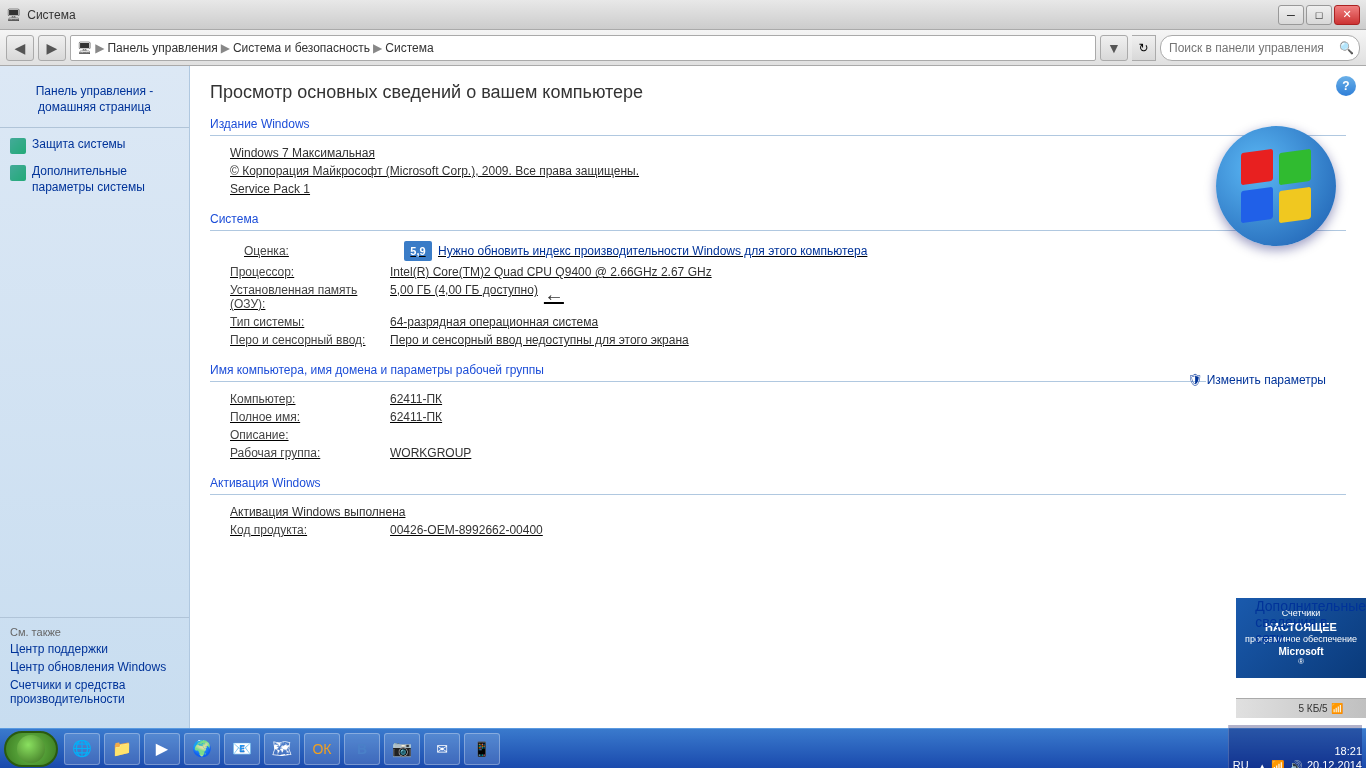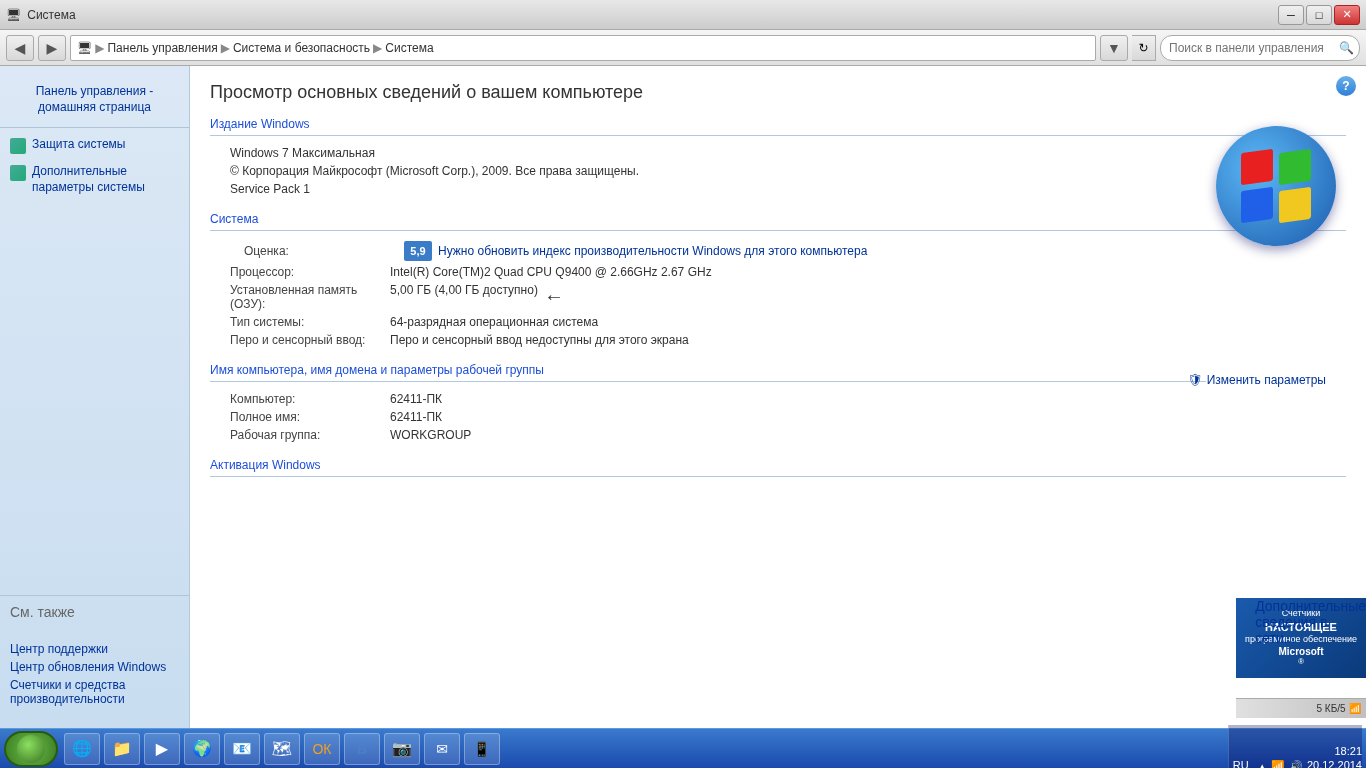--- a/index.html
+++ b/index.html
@@ -72,21 +72,21 @@
     }
     .sidebar-section { padding: 8px 10px; }
     .sidebar-home { font-size: 12px; color: #003399; cursor: pointer; line-height: 1.3; text-align: center; }
     .sidebar-divider { height: 1px; background: #b0c4d8; margin: 4px 0; }
     .sidebar-item {
       display: flex; align-items: flex-start; gap: 6px;
       padding: 5px 10px; cursor: pointer; color: #003399; font-size: 12px; line-height: 1.3;
     }
     .sidebar-icon { width: 16px; height: 16px; flex-shrink: 0; margin-top: 1px; }
     .sidebar-footer { margin-top: auto; padding: 8px 10px; border-top: 1px solid #b0c4d8; }
-    .sidebar-footer-title { font-size: 14px; color: #666; margin-bottom: 22px; }
+    .sidebar-footer-title { font-size: 11px; color: #666; margin-bottom: 4px; }
     .sidebar-footer-link { display: block; color: #003399; font-size: 12px; margin-bottom: 4px; cursor: pointer; }
 
     
     .content {
       flex: 1; background: white; overflow-y: auto; padding: 16px 20px;
       position: relative;
     }
     .help-btn {
       position: absolute; top: 10px; right: 10px;
       width: 20px; height: 20px; border-radius: 50%;
@@ -94,21 +94,21 @@
       border: none; color: white; font-size: 12px; font-weight: bold; cursor: pointer;
       display: flex; align-items: center; justify-content: center;
     }
     .page-title { font-size: 18px; color: #333; font-weight: normal; margin-bottom: 14px; }
 
     
     .section-header {
       font-size: 12px; color: #1d4ed8; font-weight: normal;
       border-bottom: 1px solid #b0c8e0; padding-bottom: 4px; margin-bottom: 10px;
     }
-    .section-content { padding-left: 20px; margin-bottom: 16px; }
+    .section-content { padding-left: 20px; margin-bottom: 16px; text-decoration: underline; }
     .info-row { display: flex; margin-bottom: 4px; font-size: 12px; }
     .info-label { width: 160px; color: #444; flex-shrink: 0; }
     .info-value { color: #333; }
     .info-value.link { color: #003399; cursor: pointer; }
 
     
     .rating-badge {
       display: inline-flex; align-items: center; justify-content: center;
       width: 28px; height: 20px; background: #3a7cc7; color: white;
       font-size: 11px; font-weight: bold; border-radius: 2px; margin-right: 6px;
@@ -151,21 +151,21 @@
     .ms-banner-text { color: white; font-size: 9px; text-align: center; line-height: 1.3; }
     .ms-banner-brand { color: white; font-size: 10px; font-weight: bold; }
     .ms-link { position: absolute; bottom: 30px; right: 0; font-size: 14px; color: #003399; cursor: pointer; }
 
     
     .speed-bar {
       position: absolute; bottom: 10px; right: 0;
       width: 130px; height: 20px;
       background: linear-gradient(to right, #e0e0e0, #c0c0c0);
       display: flex; align-items: center; justify-content: flex-end;
-      padding: 0 4px; font-size: 10px; color: #333;
+      padding: 0 22px; font-size: 10px; color: #333;
       border-top: 1px solid #aaa;
     }
 
     
     .arrow-annotation {
       display: inline-block; font-size: 20px; color: #333; margin-left: 6px;
     }
 
     
     .taskbar {
@@ -319,34 +319,47 @@
         <div class="section-content">
           <div class="info-row">
             <span class="info-label">Компьютер:</span>
             <span class="info-value">62411-ПК</span>
           </div>
           <div class="info-row">
             <span class="info-label">Полное имя:</span>
             <span class="info-value">62411-ПК</span>
           </div>
           <div class="info-row">
+            <span class="info-label">Описание:</span>
+            <span class="info-value"></span>
+          </div>
+          <div class="info-row">
             <span class="info-label">Рабочая группа:</span>
             <span class="info-value">WORKGROUP</span>
           </div>
         </div>
       </div>
       <div style="display: flex; flex-direction: column; align-items: center; margin-top: 10px; margin-right: 140px;">
         <div class="change-btn">
           <span>🛡</span>
           <span>Изменить параметры</span>
         </div>
       </div>
     </div>
 
     <div class="section-header">Активация Windows</div>
+    <div class="section-content">
+      <div class="info-row">
+        <span class="info-value">Активация Windows выполнена</span>
+      </div>
+      <div class="info-row">
+        <span class="info-label">Код продукта:</span>
+        <span class="info-value">00426-OEM-8992662-00400</span>
+      </div>
+    </div>
 
     <div class="ms-banner">
       <span class="ms-banner-text">Счетчики</span>
       <span class="ms-banner-text" style="font-size: 11px; font-weight: bold;">НАСТОЯЩЕЕ</span>
       <span class="ms-banner-text">программное обеспечение</span>
       <span class="ms-banner-brand">Microsoft</span>
       <span class="ms-banner-text" style="font-size: 8px; font-style: italic;">®</span>
     </div>
 
     <div style="position: absolute; bottom: 52px; right: 0; font-size: 11px; padding: 2px 4px;">

